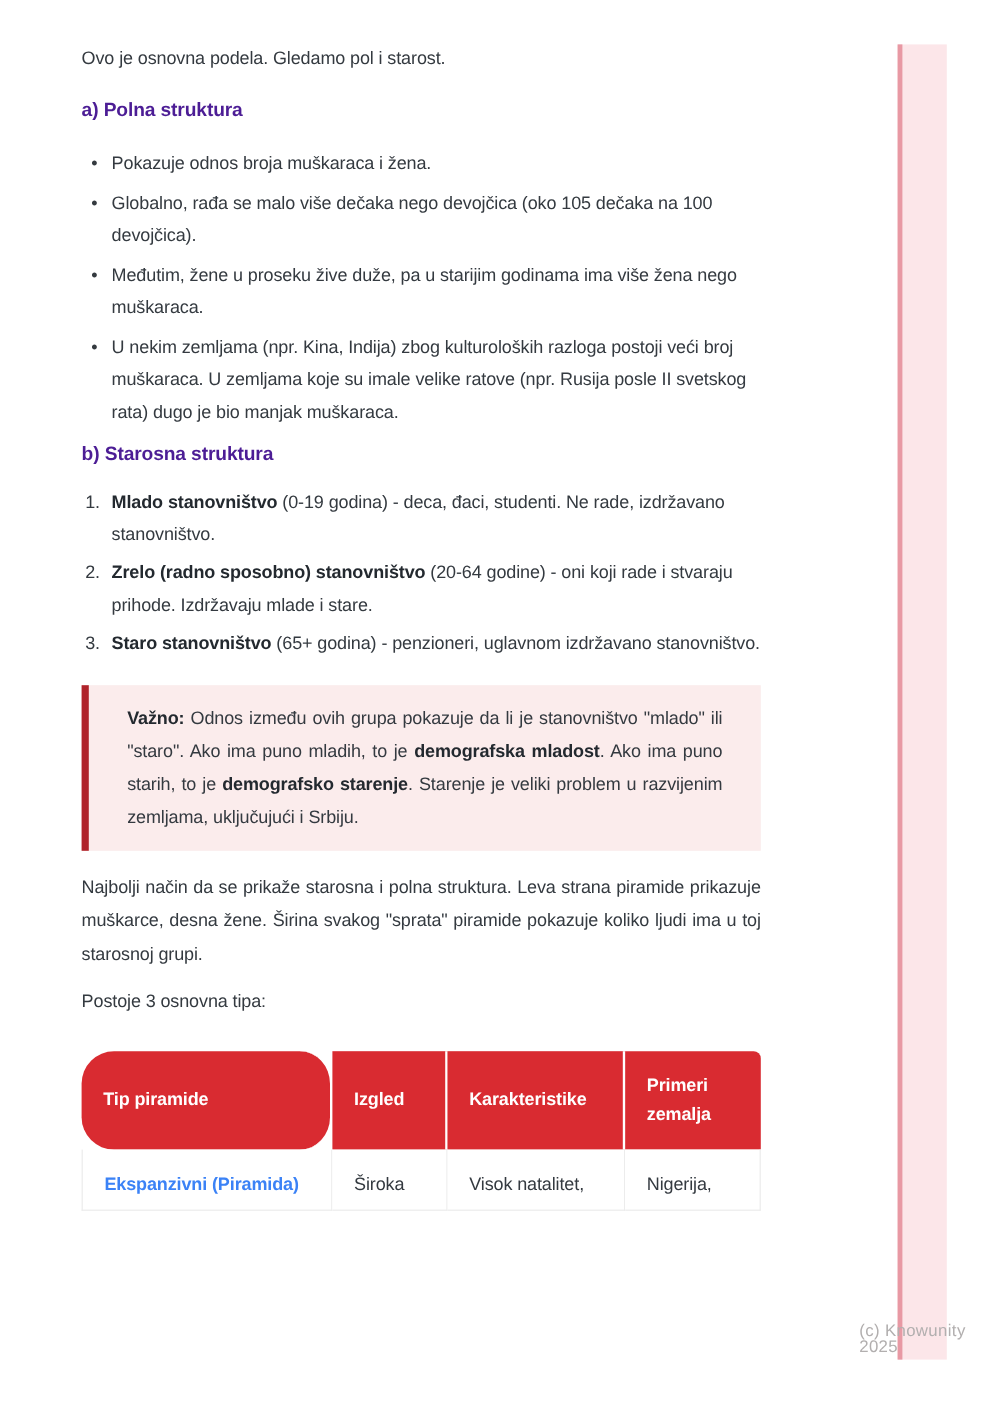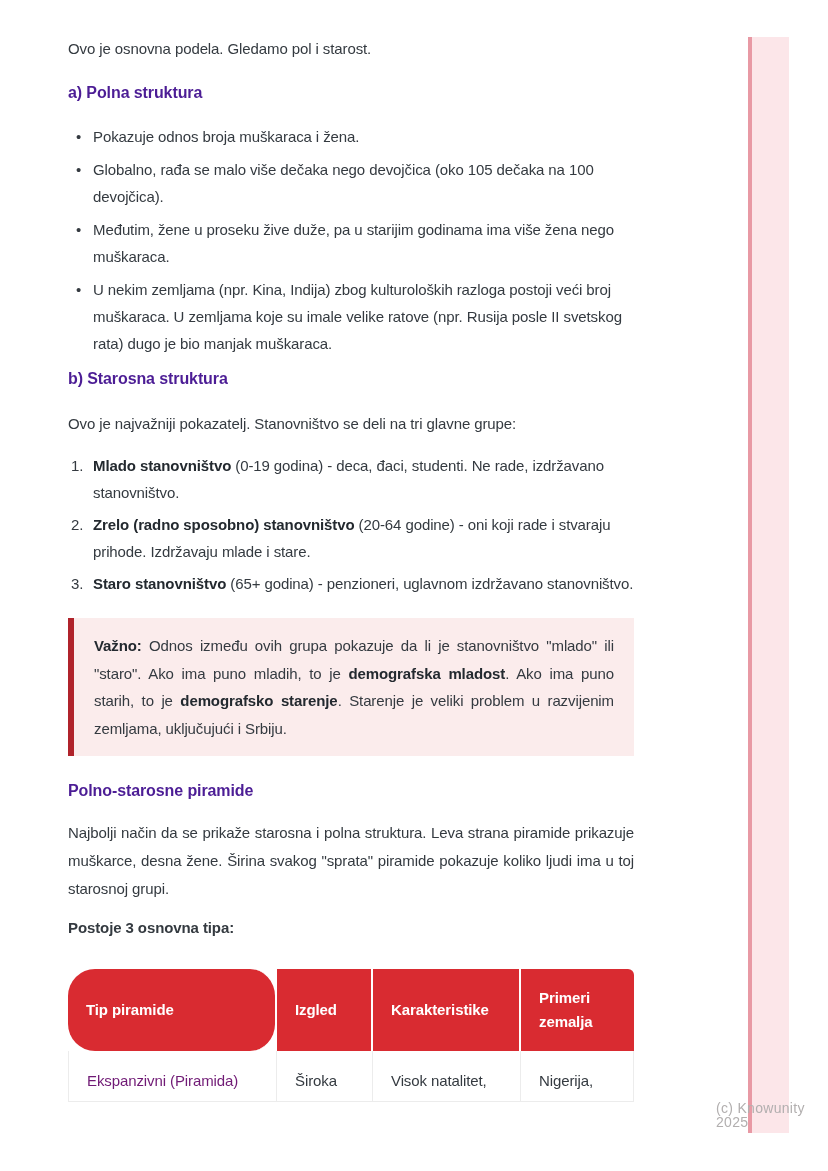--- a/index.html
+++ b/index.html
@@ -41,26 +41,26 @@
   ol.numbered li { position:relative; padding-left:25px; margin-bottom:5px; counter-increment:num; }
   ol.numbered li:last-child { margin-bottom:0; }
   ol.numbered li::before {
     content:counter(num) ".";
     position:absolute; left:3px; top:0;
   }
   .callout {
     margin-top:21px;
     background:var(--callout-bg, #fbecec);
     border-left:6px solid var(--callout-border, #b0232b);
-    padding:14px 20px;
+    padding:14px 32px;
   }
   .callout p { text-align:justify; line-height:27.5px; }
   .h-pyr       { margin-top:24px; }
   .para-justify{ margin-top:17px; line-height:28px; text-align:justify; }
-  .types-intro { margin-top:11px;font-weight:bold; }
+  .types-intro { margin-top:11px; }
 
   table.pyramids {
     margin-top:28px;
     width:566px;
     border-collapse:separate;
     border-spacing:0;
     table-layout:fixed;
   }
   table.pyramids thead th {
     background:var(--accent-red, #d92b31);
@@ -82,22 +82,22 @@
     font-size:15px;
     line-height:20px;
     vertical-align:top;
     padding:20px 14px 10px 18px;
     border-bottom:1px solid #ececec;
     border-right:1px solid #ececec;
     background:#ffffff;
   }
   table.pyramids tbody td:first-child {
     border-left:1px solid #ececec;
-    font-weight:normal;
-    color:#701a75;
+    font-weight:bold;
+    color:#3b82f6;
   }
   .stripe {
     position:absolute;
     left:748px; top:37px;
     width:41px; height:1096px;
     background:var(--stripe-bg, #fce6e9);
     border-left:4px solid var(--stripe-edge, #e899a4);
   }
   .watermark {
     position:absolute;
@@ -120,33 +120,31 @@
 
   <ul class="bullets">
     <li>Pokazuje odnos broja muškaraca i žena.</li>
     <li>Globalno, rađa se malo više dečaka nego devojčica (oko 105 dečaka na 100 devojčica).</li>
     <li>Međutim, žene u proseku žive duže, pa u starijim godinama ima više žena nego muškaraca.</li>
     <li>U nekim zemljama (npr. Kina, Indija) zbog kulturoloških razloga postoji veći broj muškaraca. U zemljama koje su imale velike ratove (npr. Rusija posle II svetskog rata) dugo je bio manjak muškaraca.</li>
   </ul>
 
   <h3 class="h-b">b) Starosna struktura</h3>
 
-  <p class="lead">Ovo je najvažniji pokazatelj. Stanovništvo se deli na tri glavne grupe:</p>
 
   <ol class="numbered">
     <li><strong>Mlado stanovništvo</strong><span> (0-19 godina) - deca, đaci, studenti. Ne rade, izdržavano stanovništvo.</span></li>
     <li><strong>Zrelo (radno sposobno) stanovništvo</strong><span> (20-64 godine) - oni koji rade i stvaraju prihode. Izdržavaju mlade i stare.</span></li>
     <li><strong>Staro stanovništvo</strong><span> (65+ godina) - penzioneri, uglavnom izdržavano stanovništvo.</span></li>
   </ol>
 
   <div class="callout">
     <p><strong>Važno:</strong><span> Odnos između ovih grupa pokazuje da li je stanovništvo "mlado" ili "staro". Ako ima puno mladih, to je </span><strong>demografska mladost</strong><span>. Ako ima puno starih, to je </span><strong>demografsko starenje</strong><span>. Starenje je veliki problem u razvijenim zemljama, uključujući i Srbiju.</span></p>
   </div>
 
-  <h3 class="h-pyr">Polno-starosne piramide</h3>
 
   <p class="para-justify">Najbolji način da se prikaže starosna i polna struktura. Leva strana piramide prikazuje muškarce, desna žene. Širina svakog "sprata" piramide pokazuje koliko ljudi ima u toj starosnoj grupi.</p>
 
   <p class="types-intro">Postoje 3 osnovna tipa:</p>
 
   <table class="pyramids">
     <colgroup>
       <col style="width:209px">
       <col style="width:96px">
       <col style="width:148px">

